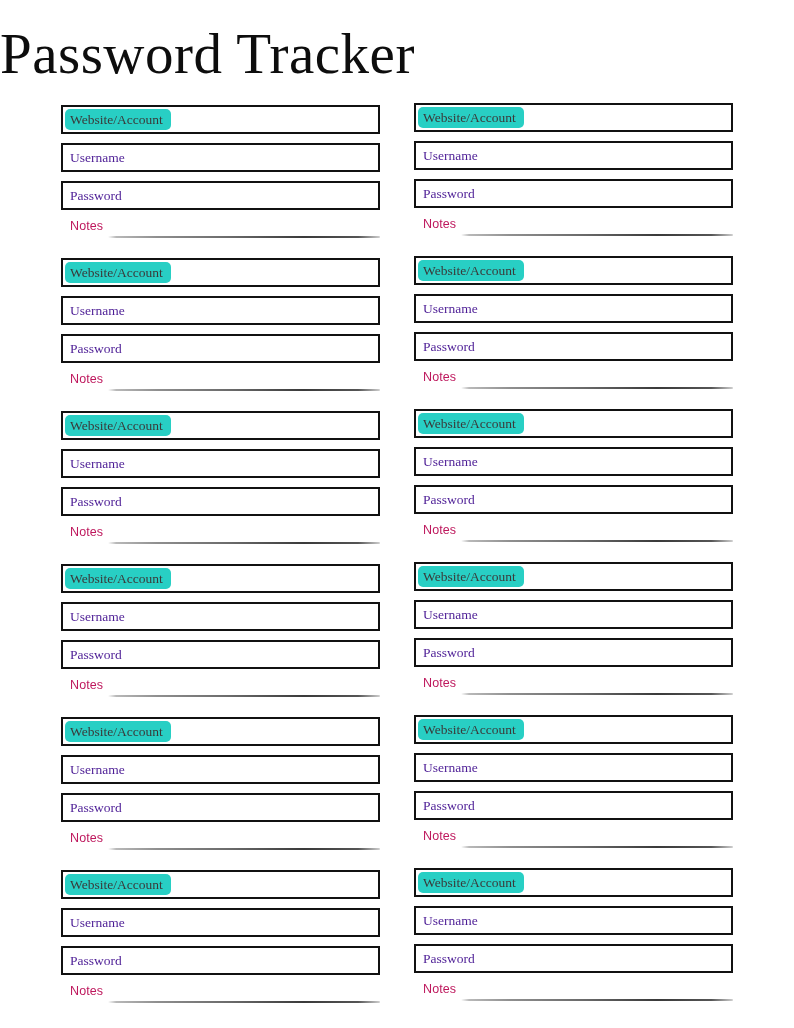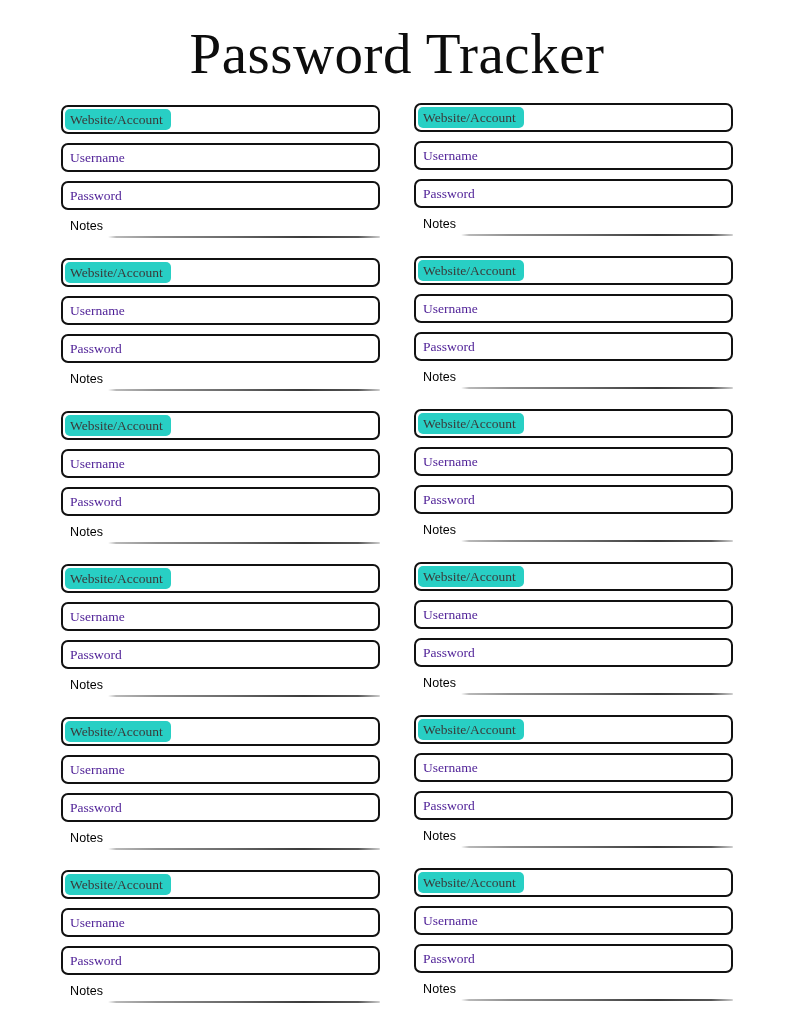--- a/index.html
+++ b/index.html
@@ -22,21 +22,21 @@
     height: 1028px;
     background: #ffffff;
   }
 
   
   .page-title {
     position: absolute;
     top: 16px;
     left: 0;
     width: 794px;
-    text-align: center;
+    text-align: left;
     font-family: "Liberation Serif", "DejaVu Serif", serif;
     font-weight: 400;
     font-size: 57px;
     line-height: 76px;
     letter-spacing: 0.5px;
     color: #0d0d0d;
     white-space: nowrap;
   }
 
   
@@ -58,21 +58,21 @@
     position: relative;
     height: 153px;
   }
 
   .field-box {
     position: relative;
     box-sizing: border-box;
     width: 100%;
     height: 29px;
     border: 2px solid #111111;
-    border-radius: 7px;
+    border-radius: 0;
     background: #ffffff;
     margin-bottom: 9px;
     overflow: hidden;
   }
 
   .field-label {
     position: absolute;
     left: 7px;
     top: 50%;
     transform: translateY(-50%);
@@ -103,21 +103,21 @@
     height: 26px;
     margin-top: 8px;
   }
   .notes-label {
     position: absolute;
     left: 9px;
     top: 0;
     font-family: "Liberation Sans", "DejaVu Sans", sans-serif;
     font-size: 12.5px;
     line-height: 15px;
-    color: #000000;
+    color: #be185d;
     letter-spacing: 0.1px;
     white-space: nowrap;
   }
   .notes-rule {
     position: absolute;
     left: 47px;
     right: 0;
     top: 17px;
     height: 2px;
     background: linear-gradient(to right,

